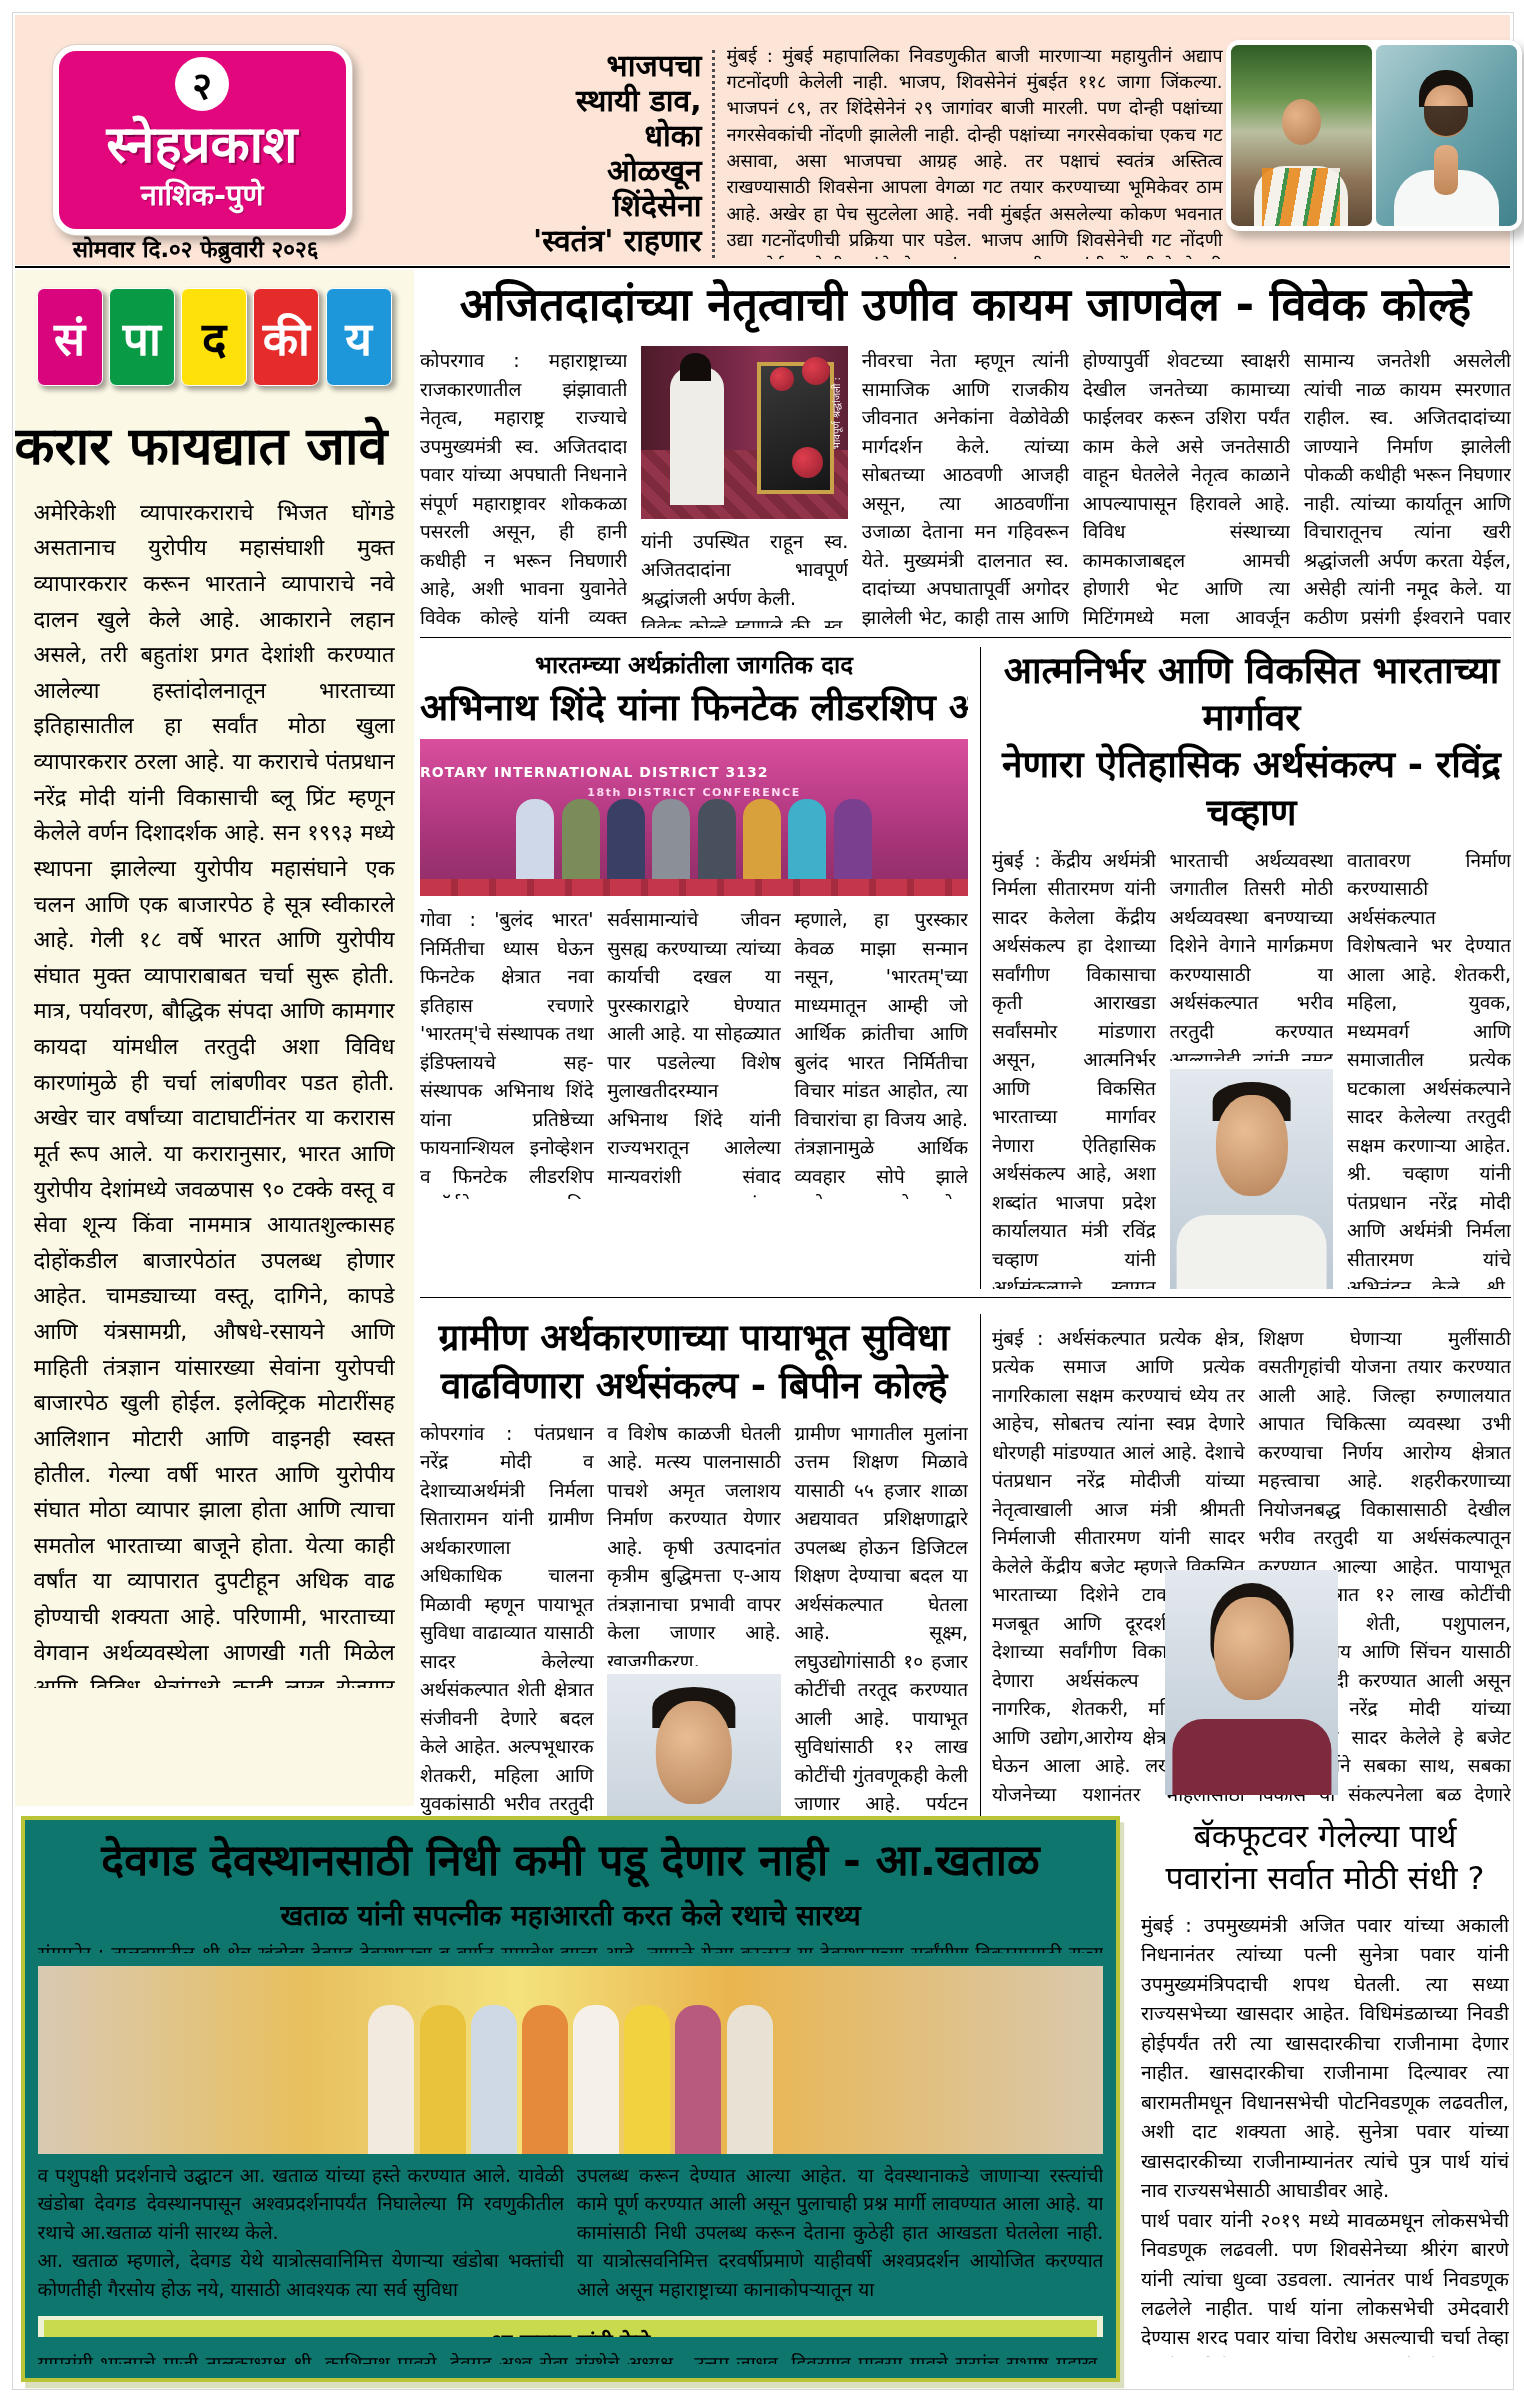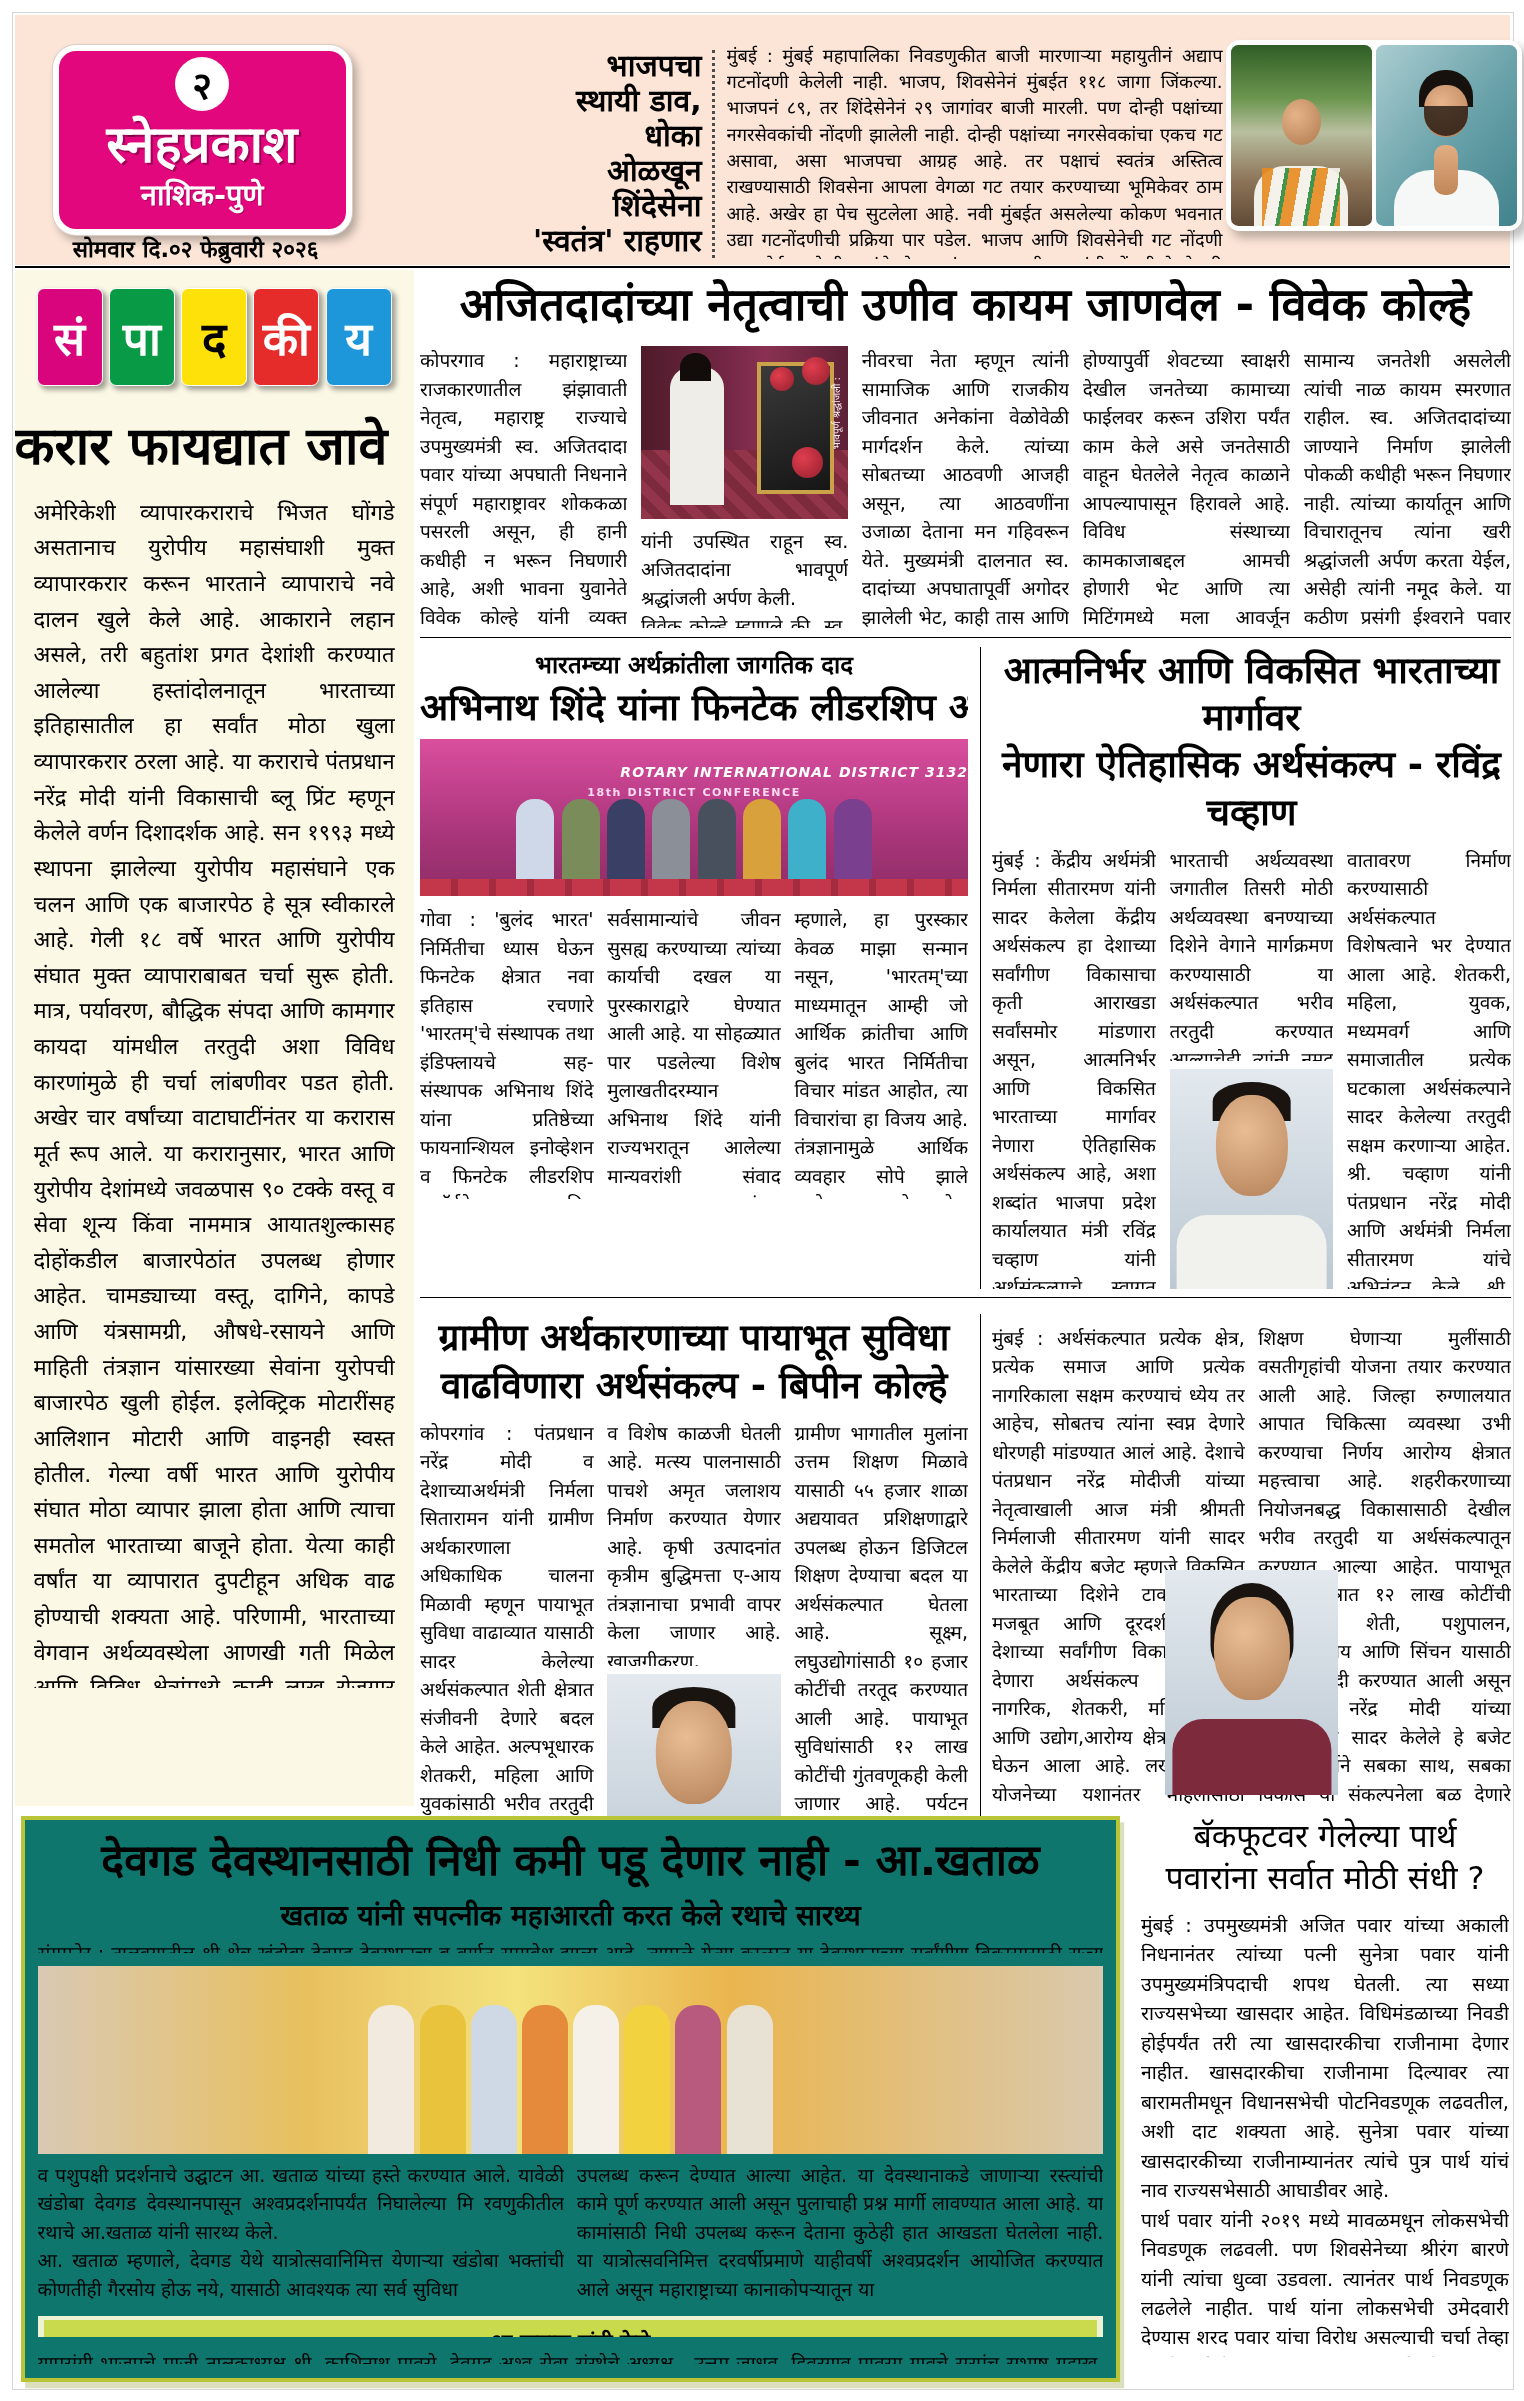--- a/index.html
+++ b/index.html
@@ -88,22 +88,22 @@
   .ph-tribute .vlabel{position:absolute;right:2%;top:18%;color:#fff;font-size:10px;writing-mode:vertical-rl;
       transform:rotate(180deg);opacity:.95;}
 
   .kicker{font-size:24px;font-weight:700;text-align:center;}
   .headline-l{font-size:37px;font-weight:800;text-align:center;white-space:nowrap;overflow:hidden;}
   .headline-l2{font-size:37px;font-weight:800;text-align:center;white-space:pre-line;line-height:1.28;}
   .secB{margin-top:8.4px;display:flex;}
   .secB-left{width:548px;padding-right:11.5px;border-right:1.6px solid #000;}
   .secB-right{flex:1;padding-left:11.5px;}
   .ph-rotary{margin-top:8.4px;height:157px;background:linear-gradient(180deg,#d94f9e 0%,#c2418d 30%,#a83579 62%,#8e2d66 100%);}
-  .ph-rotary .btext{position:absolute;left:0;top:16%;width:100%;text-align:right;color:#fff;
-      font-weight:800;font-size:14px;letter-spacing:1px;font-style:italic;}
+  .ph-rotary .btext{position:absolute;left:0;top:16%;width:100%;text-align:left;color:#fff;
+      font-weight:800;font-size:14px;letter-spacing:1px;}
   .ph-rotary .btext2{position:absolute;left:0;top:30%;width:100%;text-align:center;color:#ffd9ef;
       font-weight:700;font-size:11px;letter-spacing:1.6px;}
   .ph-rotary .people{position:absolute;left:0;bottom:10%;width:100%;height:52%;display:flex;gap:7.3px;
       align-items:flex-end;justify-content:center;}
   .ph-rotary .people div{width:38px;height:100%;border-radius:18px 18px 0 0;}
   .ph-rotary .chairs{position:absolute;left:0;bottom:0;width:100%;height:11%;
       background:repeating-linear-gradient(90deg,#c4374b 0 31px,#a52c3e 31px 38px);}
   .b-cols{margin-top:9.4px;height:294px;}
   .b2-cols{margin-top:9.4px;height:443px;position:relative;}
 

